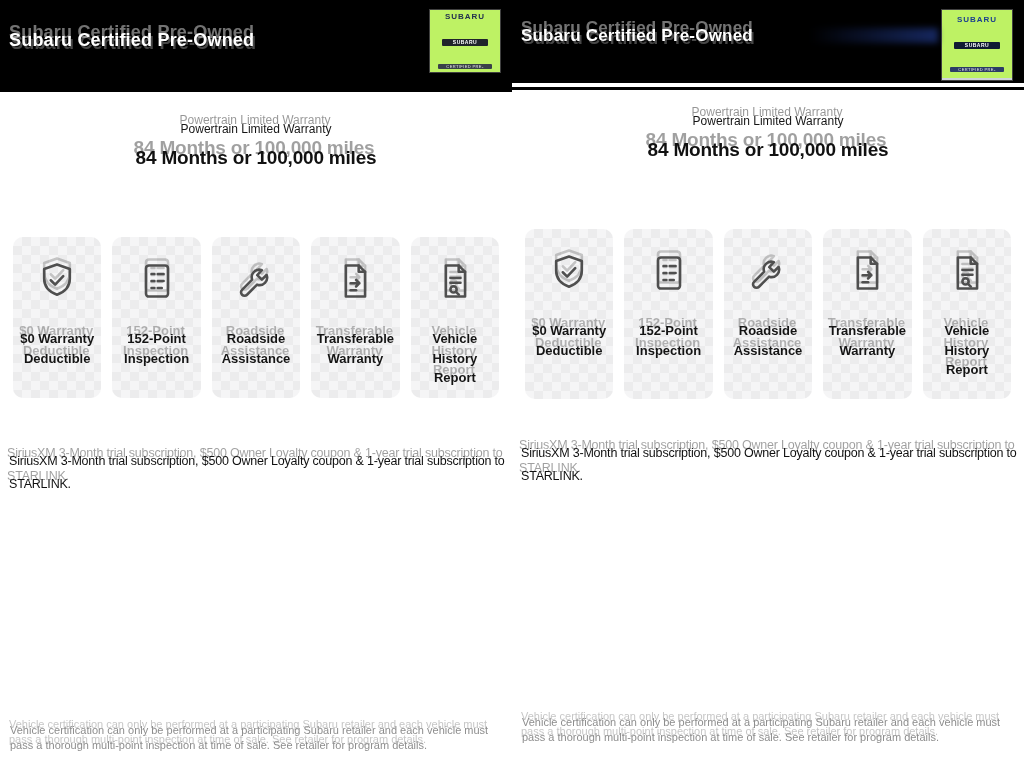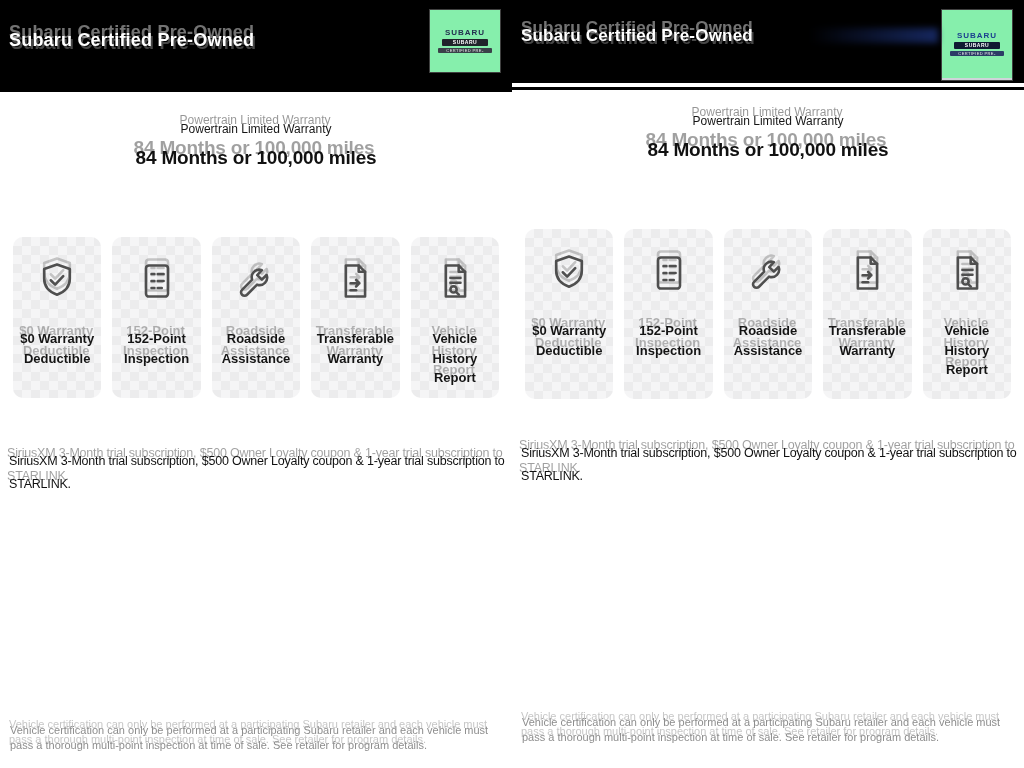--- a/index.html
+++ b/index.html
@@ -10,22 +10,22 @@
   .panel--right{left:512px;--shift:-8px;}
 
   
   .site-header{position:absolute;left:0;top:0;width:100%;height:92px;background:#000;}
   .panel--right .site-header{height:83px;}
   .header-rule{display:none;position:absolute;left:0;top:87px;width:100%;height:3px;background:#000;}
   .panel--right .header-rule{display:block;}
   .page-title{position:absolute;left:9px;top:30px;color:#fff;font-size:18px;font-weight:700;
     letter-spacing:.2px;white-space:nowrap;text-shadow:0 -8px 0 rgba(255,255,255,.45), 2px 3px 0 rgba(255,255,255,.28);}
   .panel--right .page-title{top:26px;font-size:17px;}
-  .logo-box{position:absolute;right:12px;top:10px;width:70px;height:62px;background:#86efac;
-    display:flex;flex-direction:column;align-items:center;justify-content:center;gap:2px;
+  .logo-box{position:absolute;right:12px;top:10px;width:70px;height:62px;background:#bef264;
+    display:flex;flex-direction:column;align-items:center;justify-content:center;gap:18px;
     box-shadow:0 0 0 1px rgba(255,255,255,.25);}
   .panel--right .logo-box{height:68px;border-bottom:2px solid #cfd4da;}
   .logo-word{font-size:8px;font-weight:700;letter-spacing:1px;color:#23314f;line-height:1;}
   .panel--right .logo-word{color:#1b3f8f;}
   .logo-bar1{width:46px;height:7px;background:#20242b;border-radius:1px;color:#fff;font-size:5px;
     line-height:7px;text-align:center;font-weight:700;letter-spacing:.5px;overflow:hidden;}
   .panel--right .logo-bar1{background:#101a33;}
   .logo-bar2{width:54px;height:5px;background:#3a4149;border-radius:1px;color:#e8e8e8;font-size:4px;
     line-height:5px;text-align:center;overflow:hidden;letter-spacing:.4px;}
   .panel--right .logo-bar2{background:#2c3c66;}

